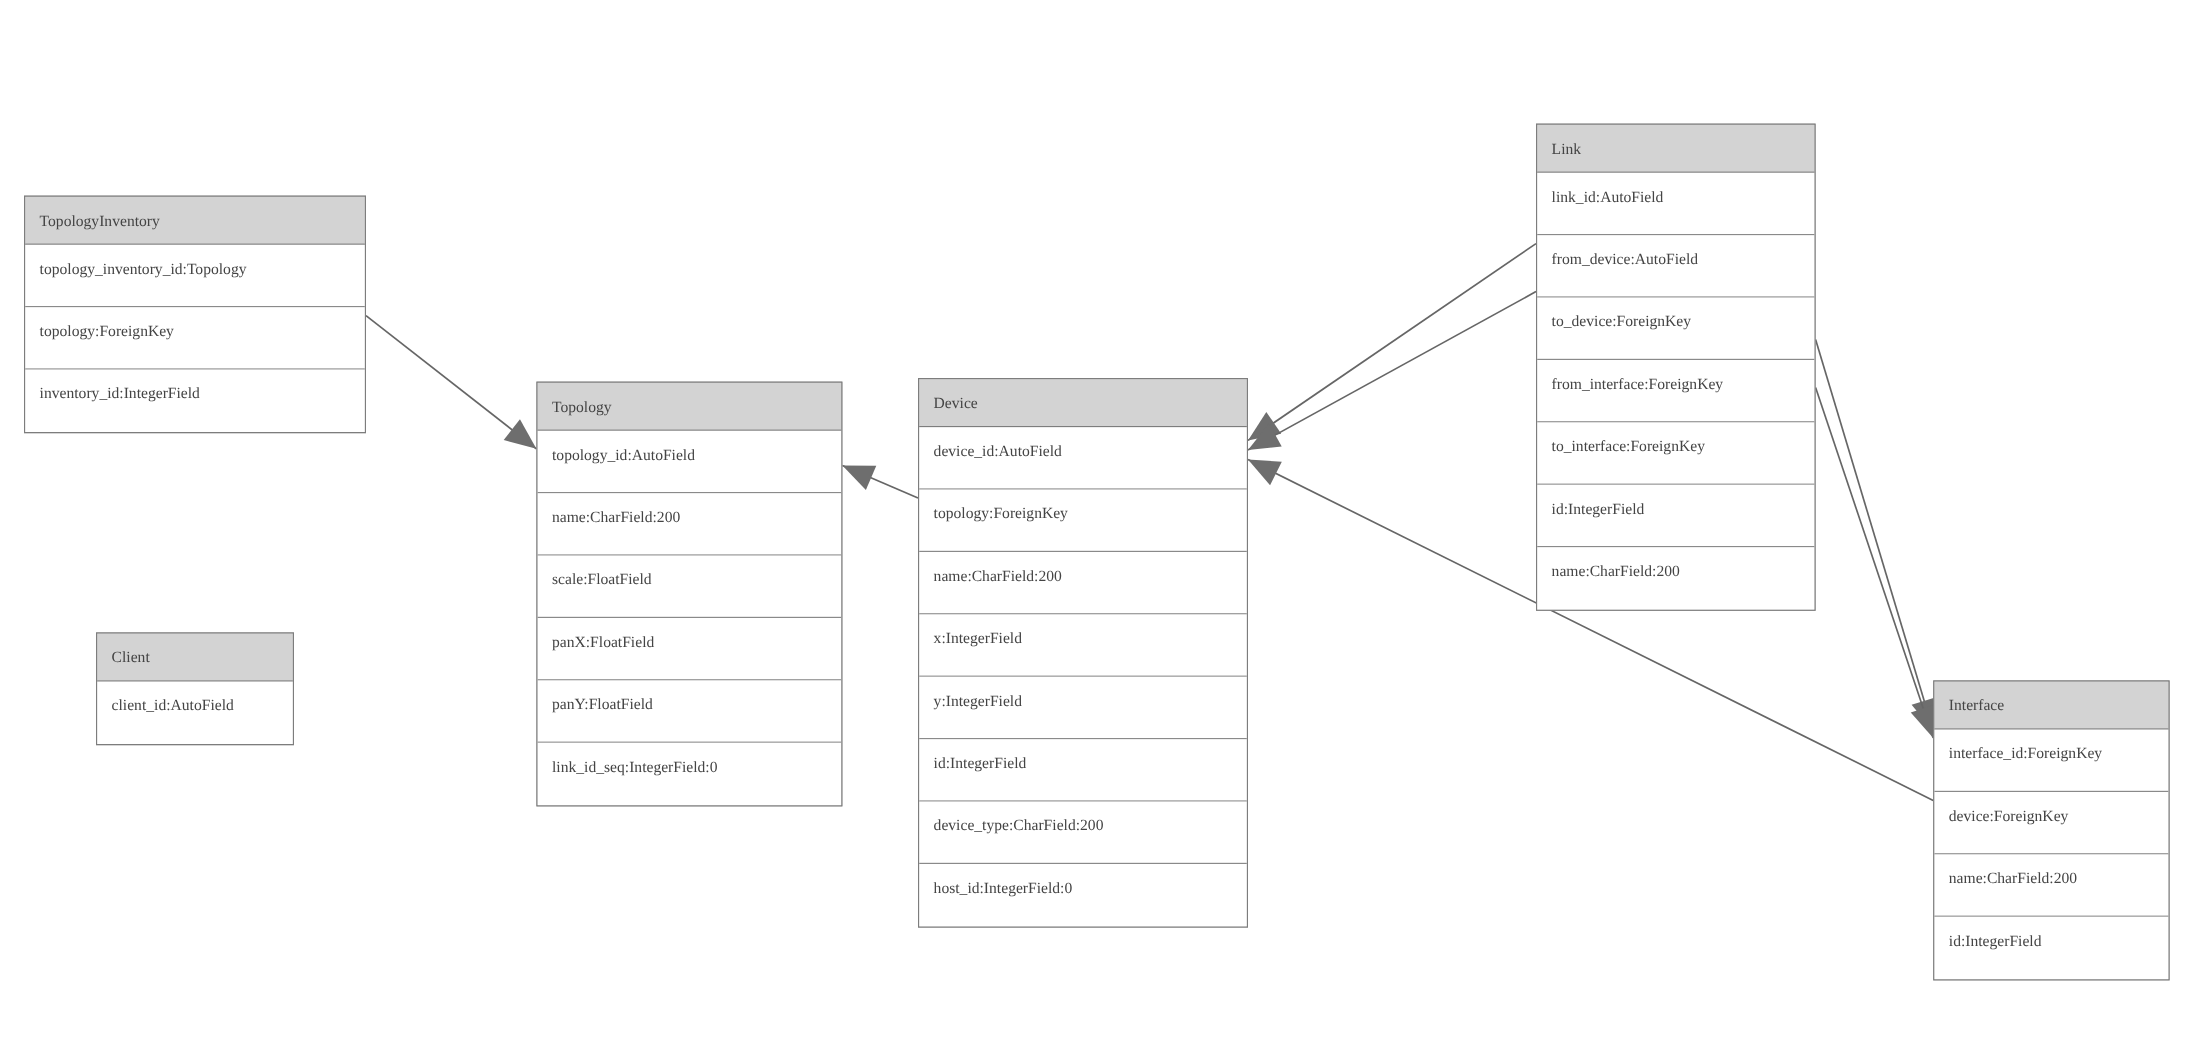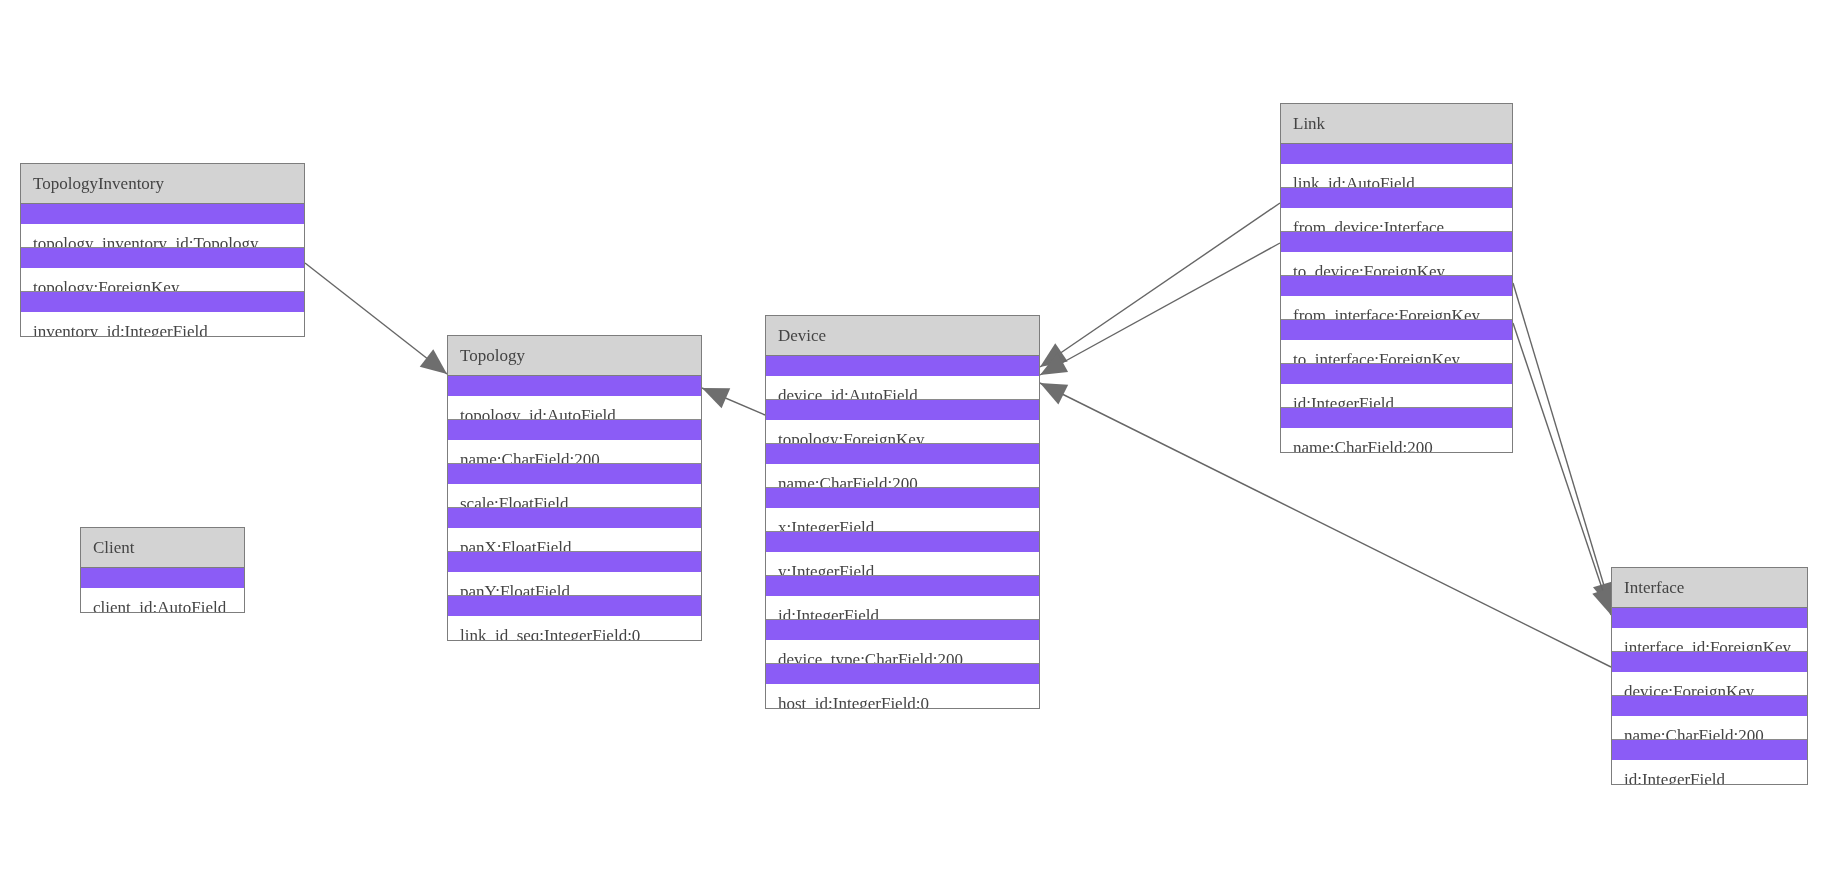--- a/index.html
+++ b/index.html
@@ -13,45 +13,44 @@
   html,body{margin:0;padding:0;background:var(--bg);}
   body{
     width:1824px;height:874px;overflow:hidden;position:relative;
     font-family:"Liberation Serif","DejaVu Serif",serif;
     color:var(--text);
   }
   .canvas{position:absolute;left:0;top:0;width:1824px;height:874px;}
   svg.edges{position:absolute;left:0;top:0;width:1824px;height:874px;}
   .entity{
     position:absolute;
-    background:#8b5cf6;
+    background:#a3a3a3;
     border:1.5px solid var(--border);
     box-sizing:border-box;
-    font-size:17px;
+    font-size:13px;
   }
   .ent-header{
     background:var(--header-bg);
     height:40px;
     line-height:40px;
     padding-left:12px;
     box-sizing:border-box;
     border-bottom:1px solid var(--border);
     white-space:nowrap;
     overflow:hidden;
   }
   .ent-row{
-    height:24px;
+    height:52px;
     line-height:40px;
     padding-left:12px;
     box-sizing:border-box;
     border-bottom:1px solid #8a8a8a;
     white-space:nowrap;
     overflow:hidden;
     background:#ffffff;
-    margin-top:20px;
   }
   .ent-row:last-child{border-bottom:none;}
 </style>
 </head>
 <body>
 
 <div class="canvas">
 
   <svg class="edges" id="edge-layer" viewBox="0 0 1824 874" xmlns="http://www.w3.org/2000/svg">
       <line x1="305" y1="263" x2="447" y2="374" stroke="#666666" stroke-width="1.4"></line>
@@ -72,21 +71,21 @@
 
   <div class="entity" id="ent-0" style="left: 20px; top: 163px; width: 285px;">
     <div class="ent-header">TopologyInventory</div>
     <div class="ent-rows">
         <div class="ent-row">topology_inventory_id:Topology</div>
         <div class="ent-row">topology:ForeignKey</div>
         <div class="ent-row">inventory_id:IntegerField</div>
       </div>
   </div>
 
-  <div class="entity" id="ent-1" style="left: 447px; top: 335px; width: 255px;">
+  <div class="entity" id="ent-1" style="left: 447px; top: 318px; width: 255px;">
     <div class="ent-header">Topology</div>
     <div class="ent-rows">
         <div class="ent-row">topology_id:AutoField</div>
         <div class="ent-row">name:CharField:200</div>
         <div class="ent-row">scale:FloatField</div>
         <div class="ent-row">panX:FloatField</div>
         <div class="ent-row">panY:FloatField</div>
         <div class="ent-row">link_id_seq:IntegerField:0</div>
       </div>
   </div>
@@ -109,21 +108,21 @@
         <div class="ent-row">id:IntegerField</div>
         <div class="ent-row">device_type:CharField:200</div>
         <div class="ent-row">host_id:IntegerField:0</div>
       </div>
   </div>
 
   <div class="entity" id="ent-4" style="left: 1280px; top: 103px; width: 233px;">
     <div class="ent-header">Link</div>
     <div class="ent-rows">
         <div class="ent-row">link_id:AutoField</div>
-        <div class="ent-row">from_device:Interface</div>
+        <div class="ent-row">from_device:AutoField</div>
         <div class="ent-row">to_device:ForeignKey</div>
         <div class="ent-row">from_interface:ForeignKey</div>
         <div class="ent-row">to_interface:ForeignKey</div>
         <div class="ent-row">id:IntegerField</div>
         <div class="ent-row">name:CharField:200</div>
       </div>
   </div>
 
   <div class="entity" id="ent-5" style="left: 1611px; top: 567px; width: 197px;">
     <div class="ent-header">Interface</div>

